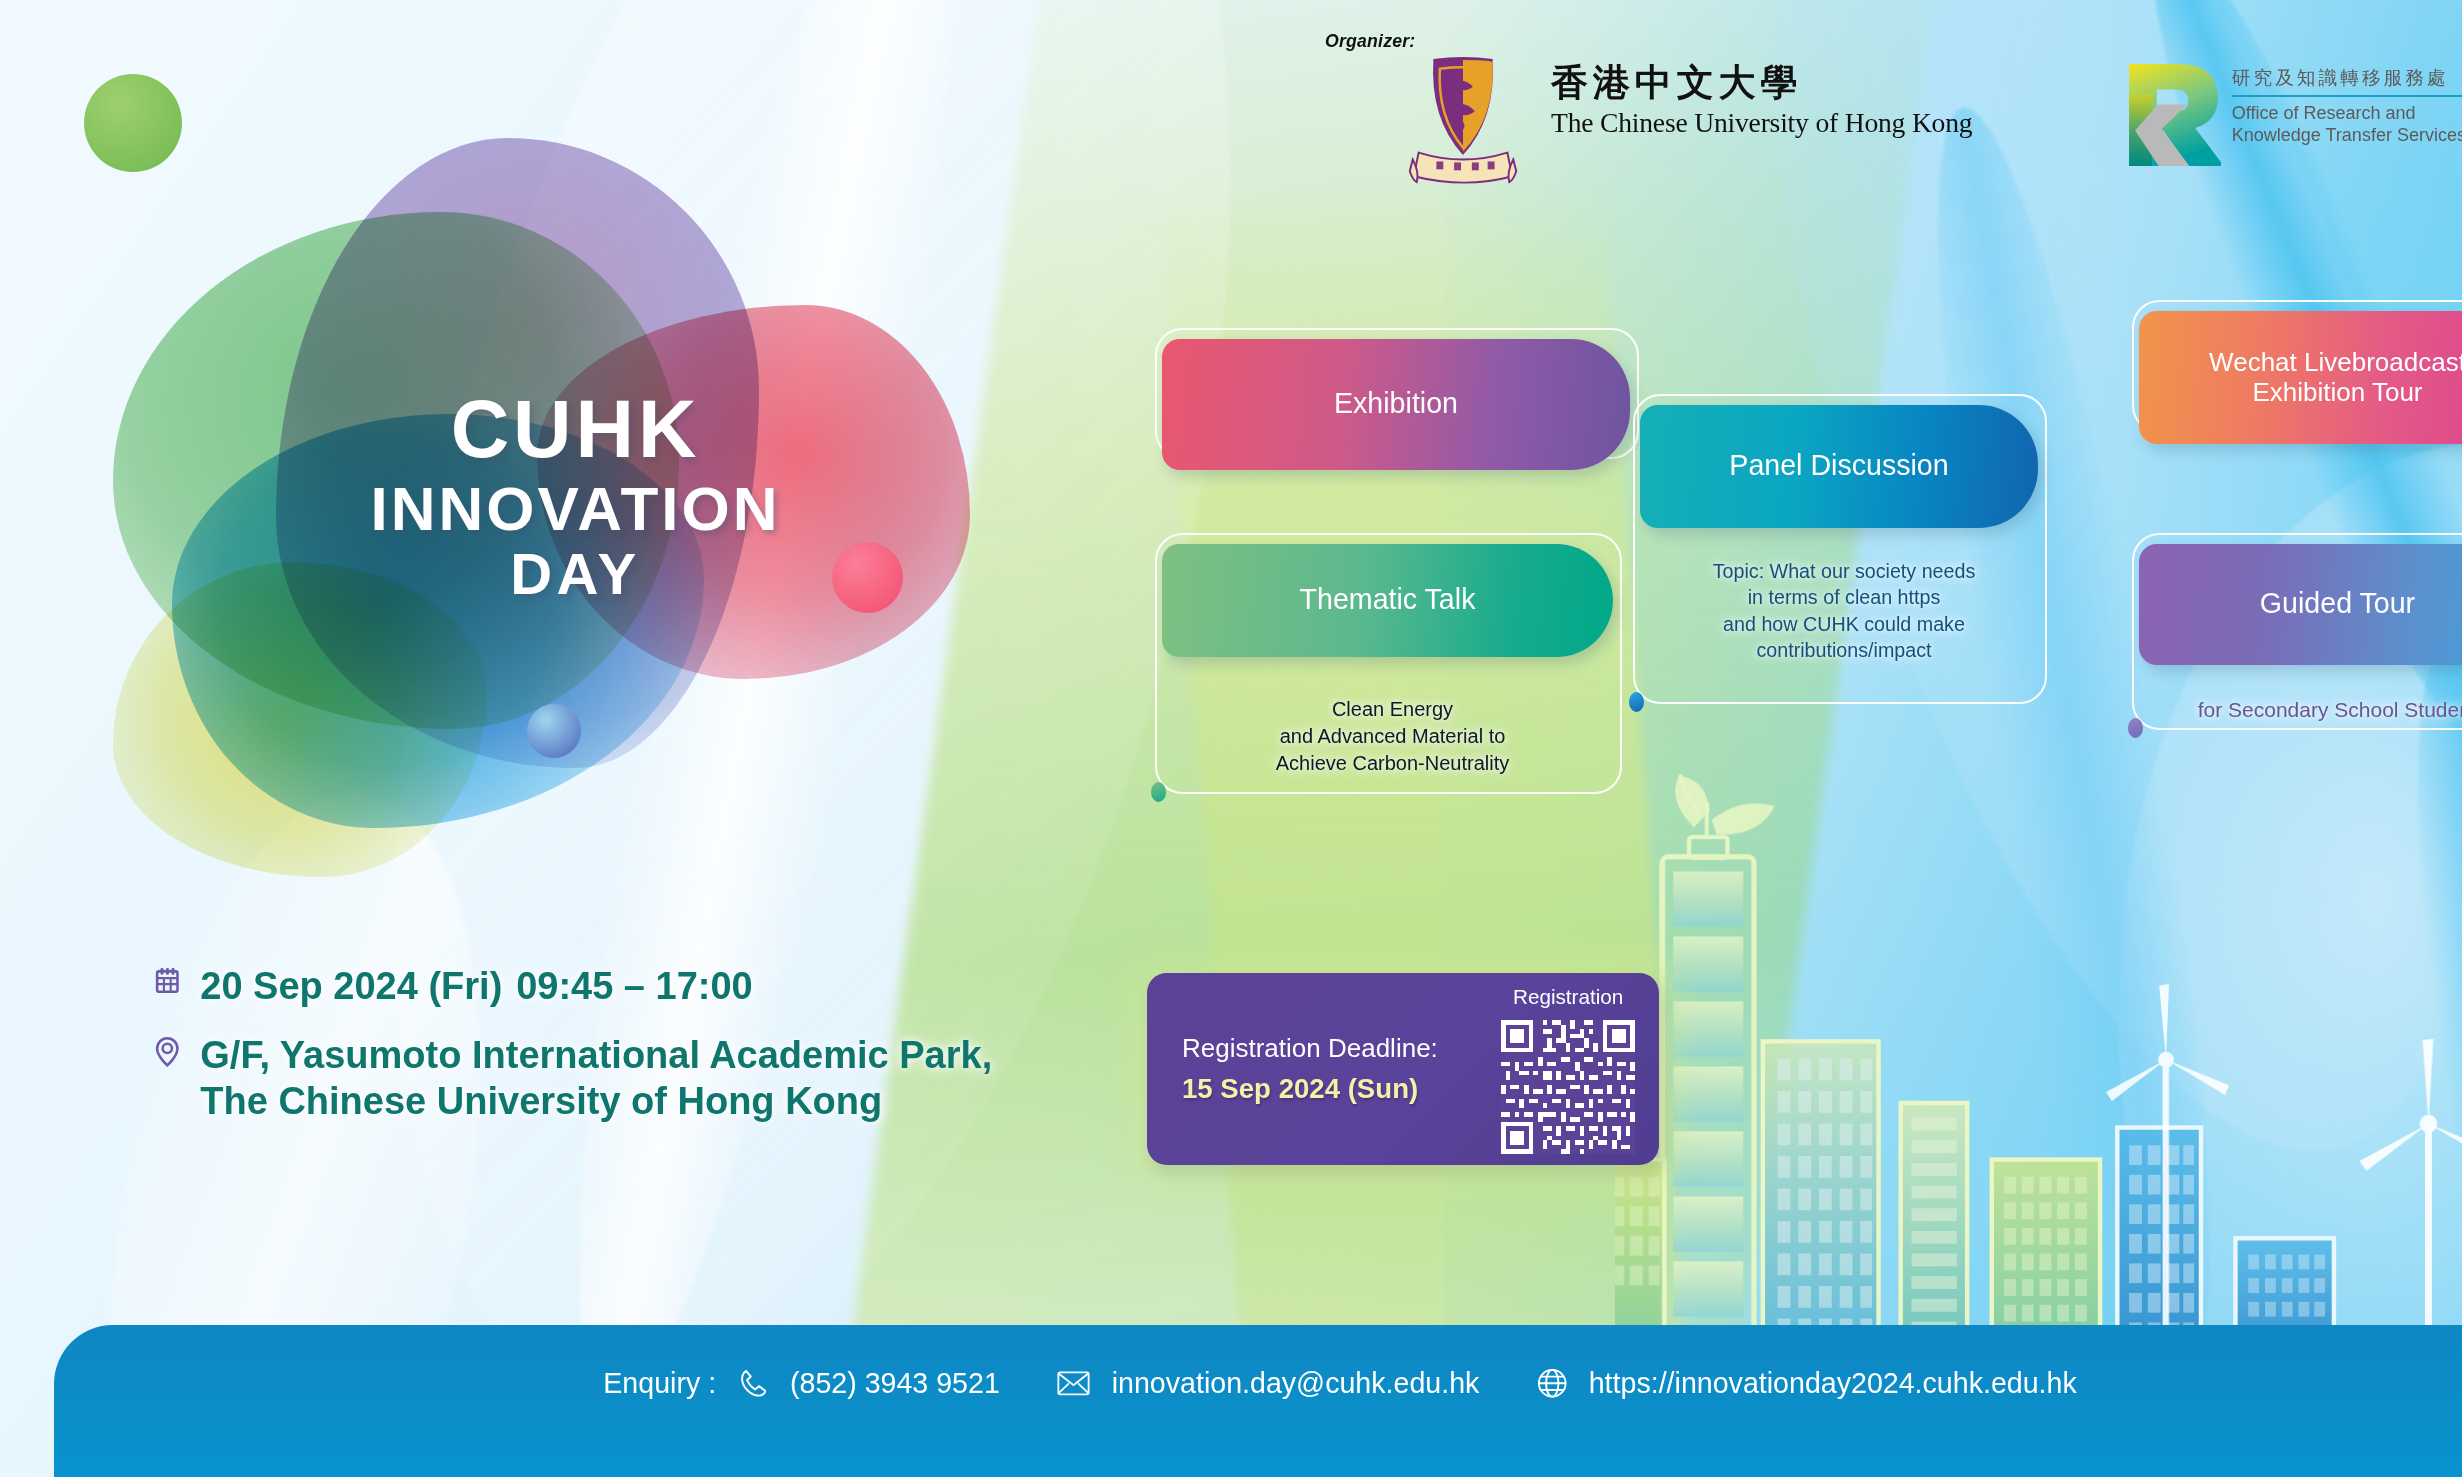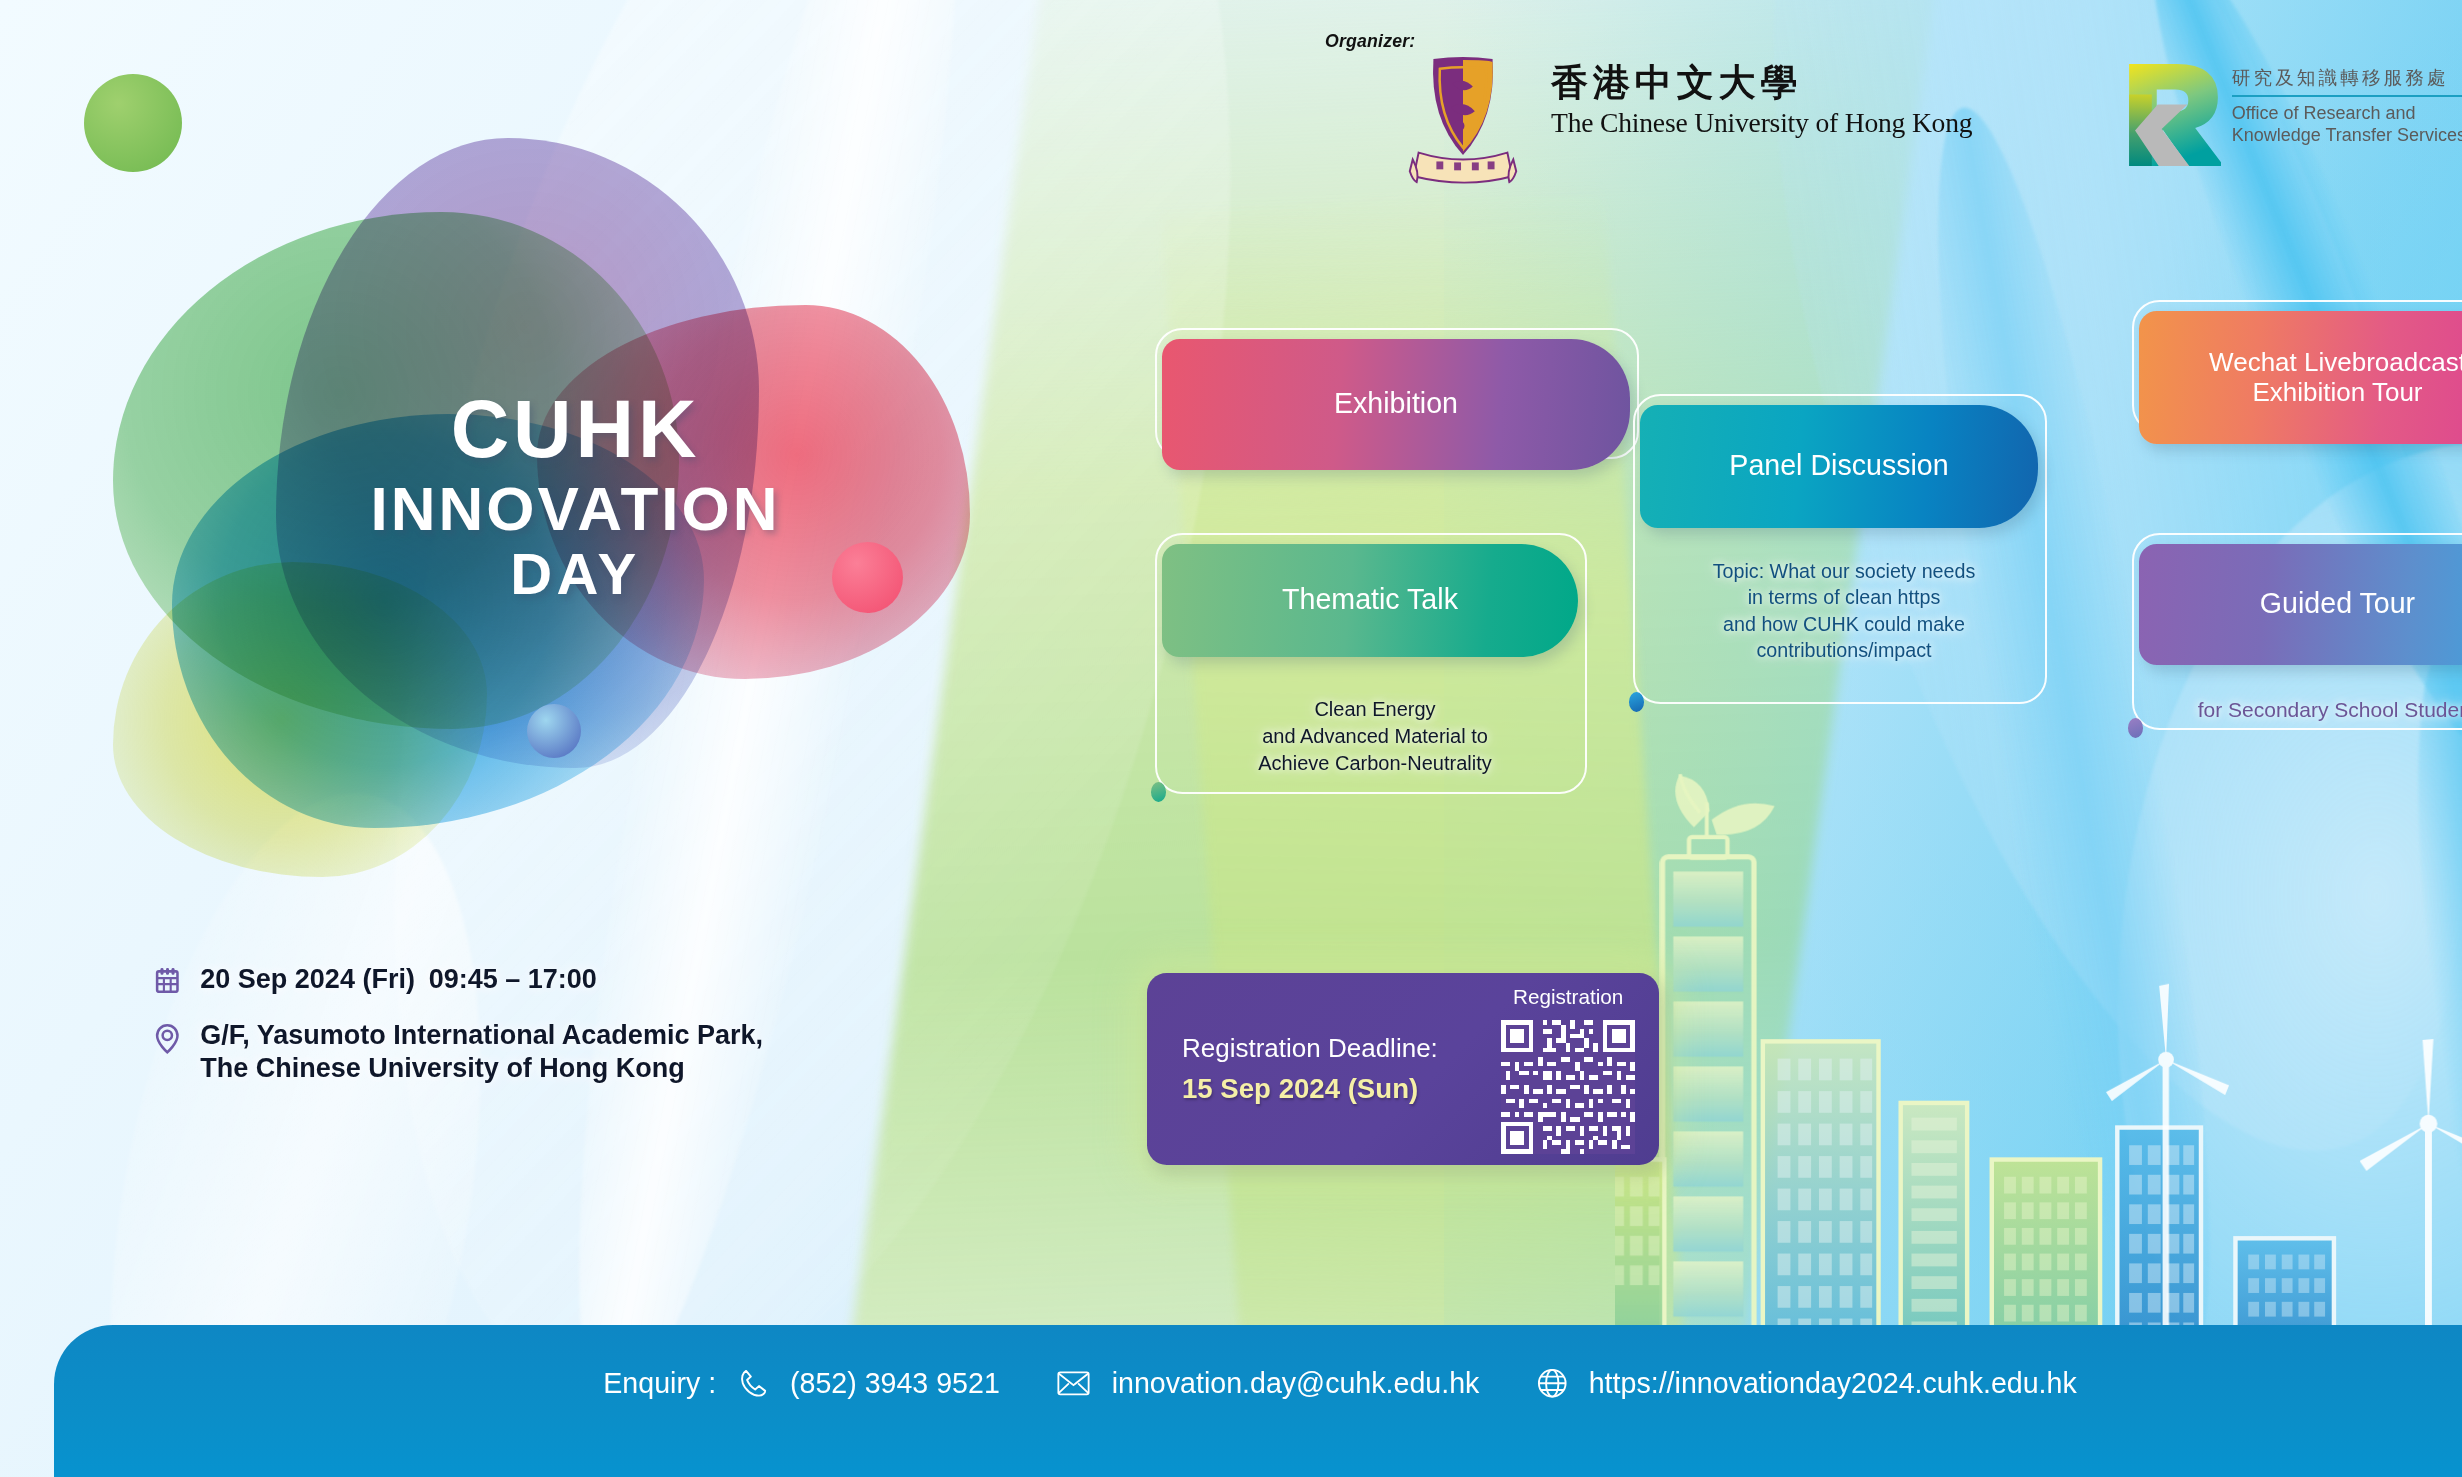--- a/index.html
+++ b/index.html
@@ -138,21 +138,21 @@
     color:#fff; font-weight:bold; font-size:47px; letter-spacing:10.8px;
     margin-top:12.8px; text-shadow:3px 3.9px 6.4px rgba(60,80,110,.33);
     font-family:"Liberation Sans", sans-serif;
   }
 
   
   .info { position:absolute; left:155px; top:963px; width:1034px; }
   .info-row { display:flex; align-items:flex-start; gap:16.7px; margin-bottom:22.7px; }
   .info-ic { flex:0 0 auto; width:28.6px; padding-top:3.9px; }
   .info-txt {
-    color:#0f172a; font-size:27px; font-weight:bold; line-height:1.22;
+    color:#0f766e; font-size:38px; font-weight:bold; line-height:1.22;
     font-family:"Liberation Sans", sans-serif;
     text-shadow:0 0 8.9px rgba(255,255,255,.95), 0 0 16.7px rgba(255,255,255,.8);
   }
   .info-txt .gap { display:inline-block; width:13.8px; }
 
   
   .card { position:absolute; }
   .card-outline {
     position:absolute; inset:0;
     border:2px solid rgba(255,255,255,.95);
@@ -176,21 +176,21 @@
     line-height:1.34; font-size:20px;
     text-shadow:0 0 7.9px rgba(255,255,255,.95), 0 0 14.8px rgba(255,255,255,.85);
   }
   .bullet { position:absolute; width:14.8px; height:19.7px; border-radius:50%; }
 
   
   #card-exhibition { left:1155px; top:304px; width:484px; height:131px;margin-top:24px; }
   #card-exhibition .pill { left:6.9px; top:10.8px; right:8.9px; bottom:-10.8px;
     background:linear-gradient(95deg,#e9576f 0%, #cf5a89 38%, #8e5aa8 72%, #6e549f 100%); }
 
-  #card-thematic { left:1155px; top:533px; width:432px; height:261px; }
+  #card-thematic { left:1155px; top:533px; width:467px; height:261px; }
   #card-thematic .pill { left:6.9px; top:10.8px; right:8.9px; height:113px;
     background:linear-gradient(95deg,#7fc083 0%, #5ab88e 45%, #16ab8d 78%, #00a889 100%); }
   #card-thematic .sub { top:163px; color:#0f172a; }
   #card-thematic .bullet { left:-3.9px; bottom:-7.9px;
     background:linear-gradient(160deg,#7fc083,#14a98c); }
 
   #card-panel { left:1633px; top:394px; width:414px; height:310px; }
   #card-panel .pill { left:6.9px; top:10.8px; right:8.9px; height:123px;
     background:linear-gradient(95deg,#15b0b5 0%, #0aa5c2 40%, #0883c2 72%, #1265ae 100%); }
   #card-panel .sub { top:164px; color:#12507f; font-size:19.7px; }

